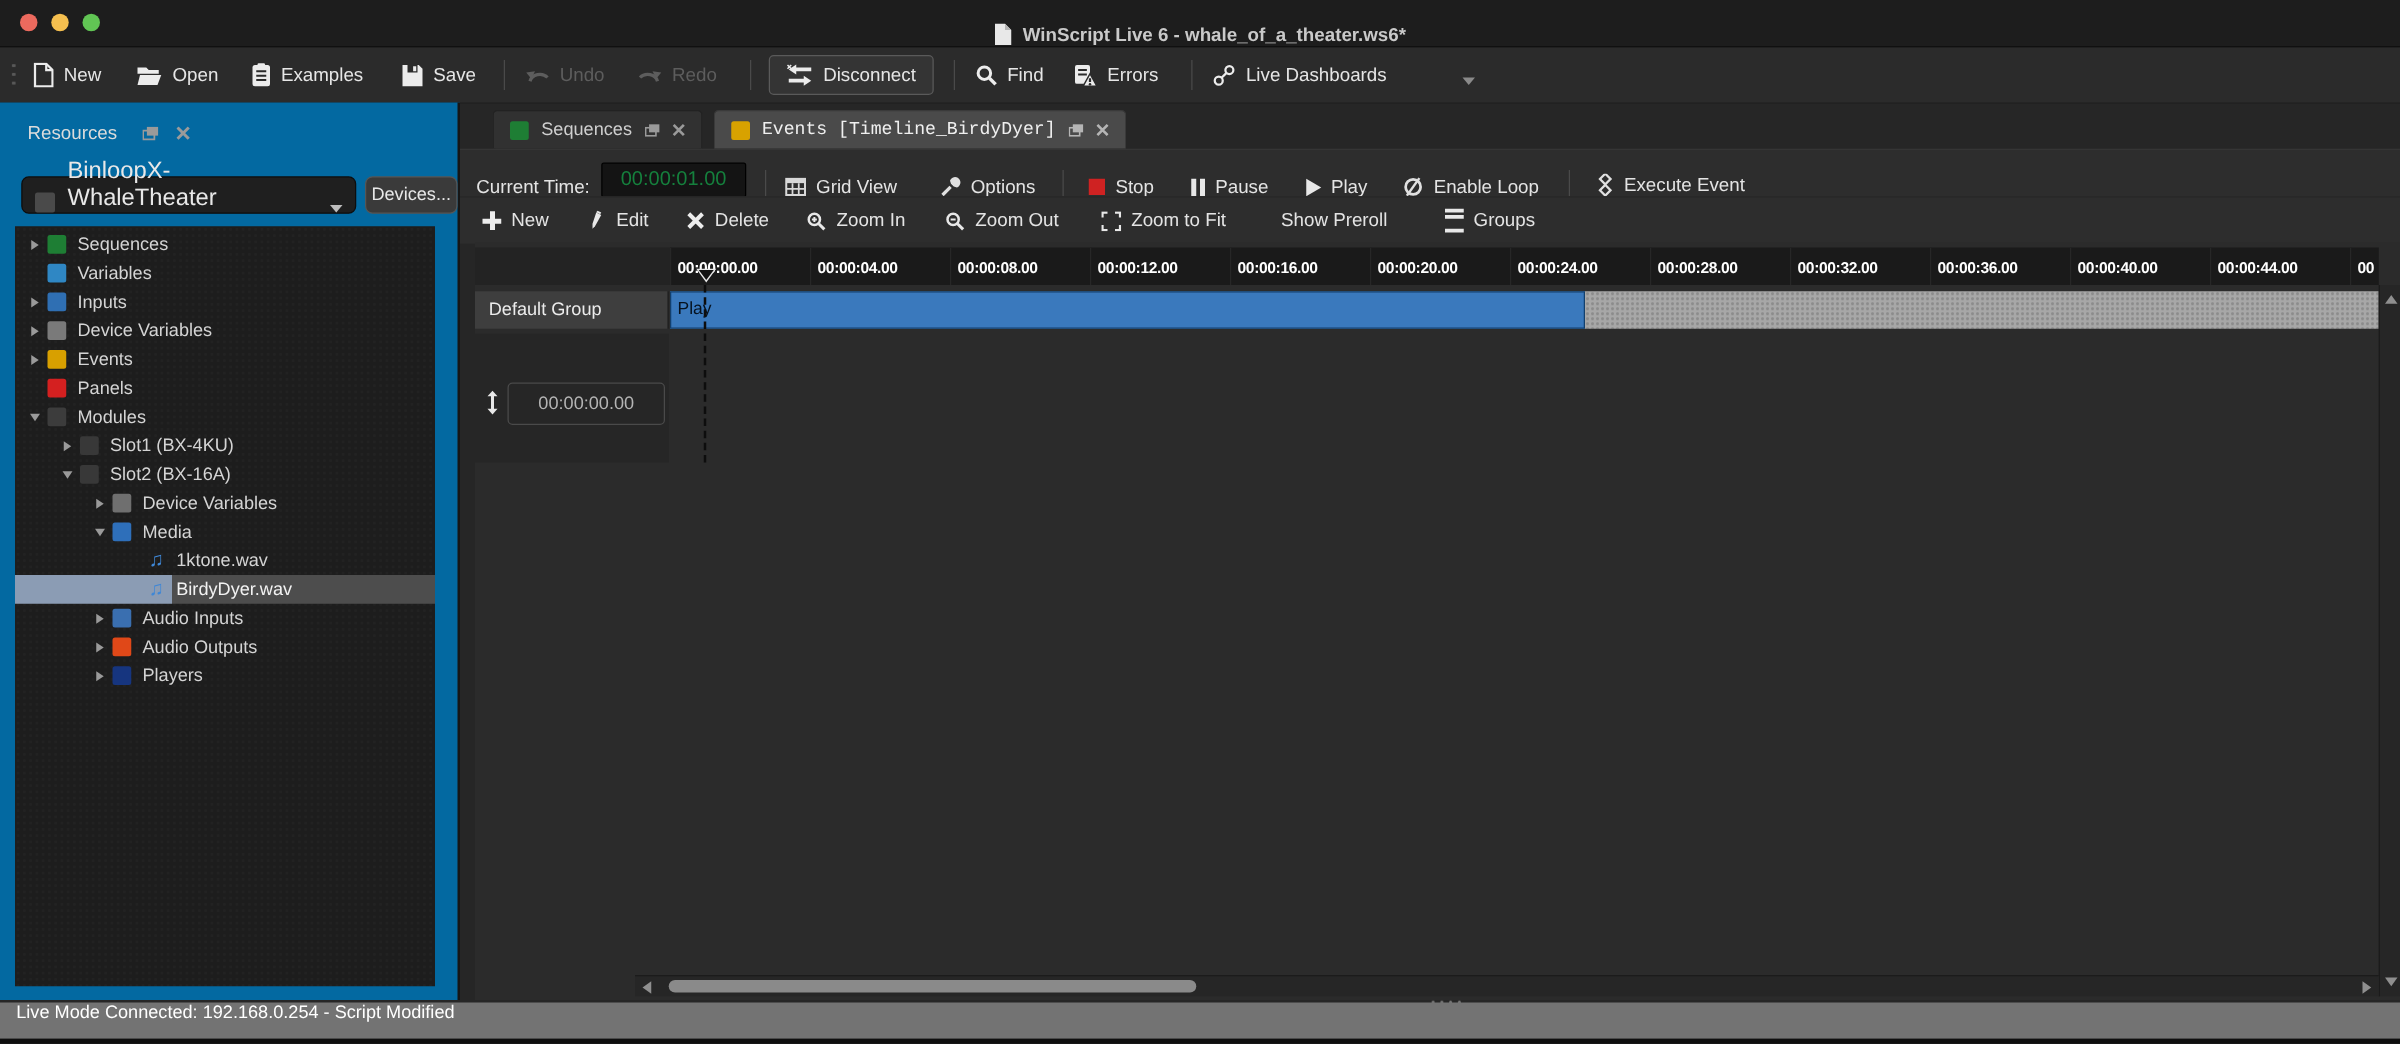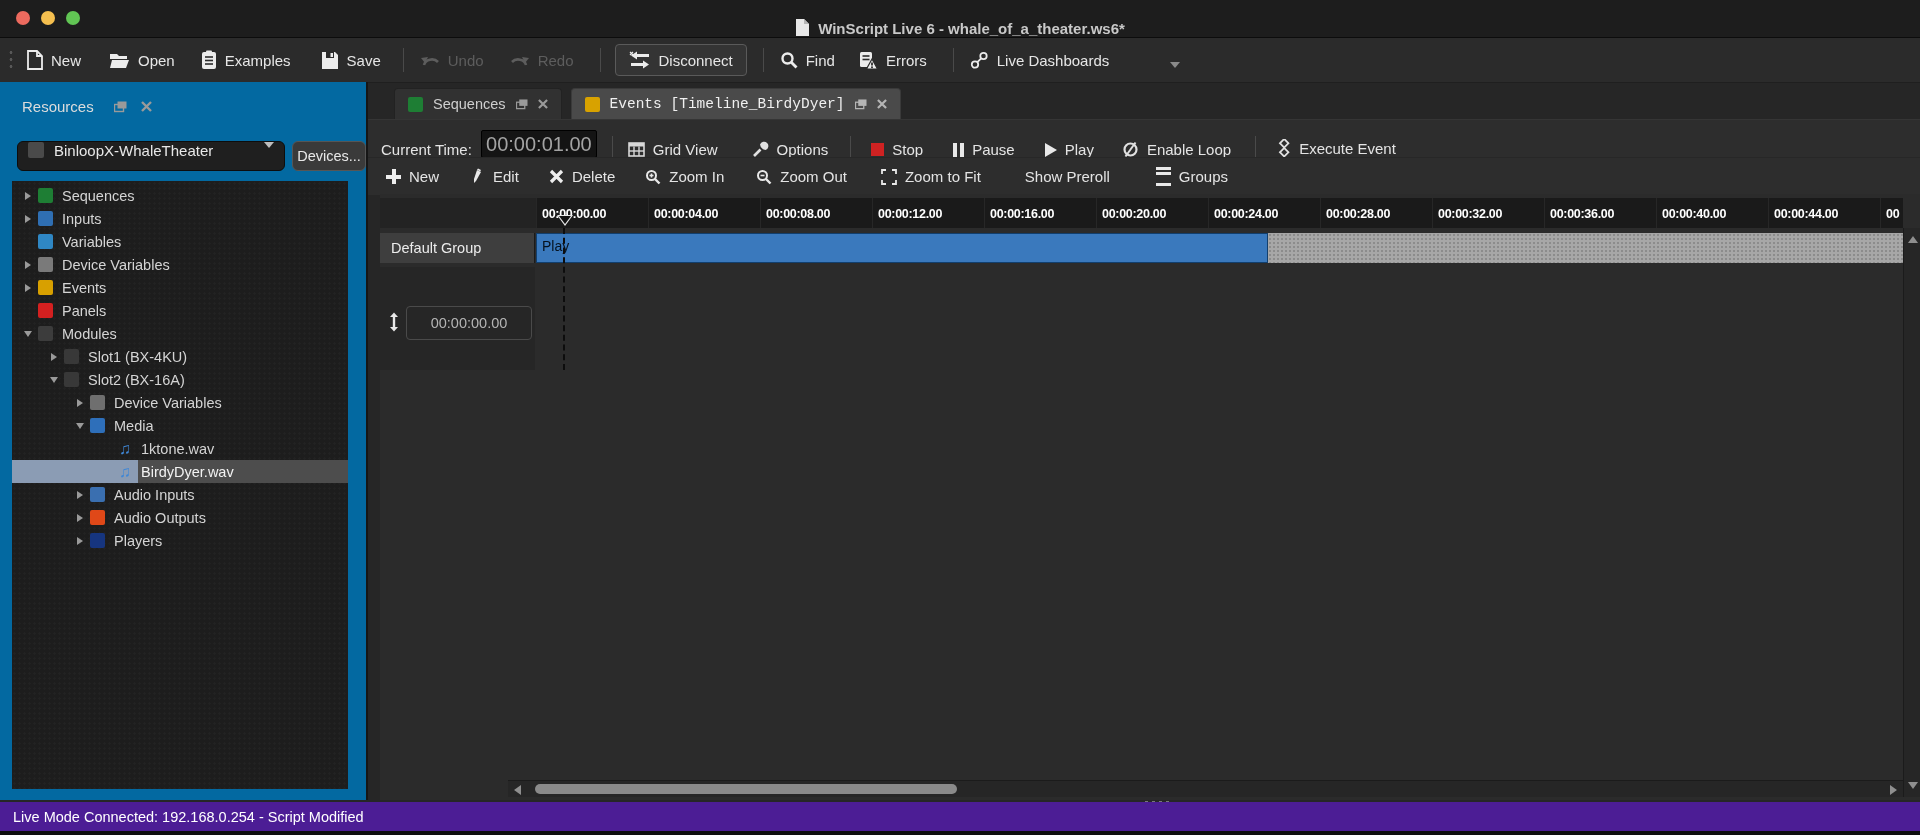--- a/index.html
+++ b/index.html
@@ -20,42 +20,42 @@
   .grip{width:6px;height:22px;margin-left:8px;background-image:radial-gradient(circle,#585858 1.3px,transparent 1.6px);background-size:6px 7px;}
   .mt-item{display:flex;align-items:center;gap:8px;font-size:15px;color:#e6e6e6;cursor:default;white-space:nowrap;}
   .mt-item.disabled{color:#5d5d5d;}
   .mt-sep{width:1px;height:24px;background:#4a4a4a;}
   .mt-btn{border:1px solid #5a5a5a;background:#343434;border-radius:4px;padding:6px 13px;}
   .tb-chevron{position:absolute;left:1170px;top:62px;width:0;height:0;border-left:5px solid transparent;border-right:5px solid transparent;border-top:6px solid #8a8a8a;}
   
   .left-panel{position:absolute;left:0;top:82px;width:366px;height:718px;background:#0369a1;border-right:2px solid #161616;}
   .res-header{position:absolute;left:22px;top:16px;display:flex;align-items:center;gap:20px;font-size:15px;color:#dcdcdc;}
   .device-row{position:absolute;left:17px;top:59px;display:flex;gap:7px;}
-  .device-dd{width:268px;height:30px;background:#1f1f1f;border:1px solid #0d0d0d;border-radius:6px;display:flex;align-items:flex-start;gap:10px;padding:0 10px;box-sizing:border-box;font-size:15px;color:#e8e8e8;}
+  .device-dd{width:268px;height:30px;background:#1f1f1f;border:1px solid #0d0d0d;border-radius:6px;display:flex;align-items:flex-end;gap:10px;padding:0 10px;box-sizing:border-box;font-size:19px;color:#e8e8e8;}
   .device-dd .sq{width:16px;height:16px;background:#4a4a4a;border-radius:2px;flex:none;}
   .caret{width:0;height:0;border-left:5px solid transparent;border-right:5px solid transparent;border-top:6px solid #bdbdbd;margin-left:auto;}
   .devices-btn{width:74px;height:30px;background:#3a3a3a;border:1px solid #565656;border-radius:6px;font-size:14.5px;color:#e8e8e8;display:flex;align-items:center;justify-content:center;box-sizing:border-box;}
   .tree{position:absolute;left:12px;top:99px;width:336px;height:608px;background:#1d1d1d;background-image:radial-gradient(circle,rgba(255,255,255,0.025) 1px,transparent 1.2px);background-size:5px 5px;padding-top:3px;box-sizing:border-box;overflow:hidden;}
   .trow{height:23px;display:flex;align-items:center;font-size:14.5px;color:#d4d4d4;white-space:nowrap;}
   .trow .arr{width:16px;flex:none;display:flex;align-items:center;justify-content:center;}
   .arr.r::after{content:"";border-left:6px solid #9a9a9a;border-top:4.5px solid transparent;border-bottom:4.5px solid transparent;}
   .arr.d::after{content:"";border-top:6px solid #9a9a9a;border-left:4.5px solid transparent;border-right:4.5px solid transparent;}
   .trow .sq{width:15px;height:15px;border-radius:2px;margin:0 9px 0 2px;flex:none;}
   .trow .note{color:#3f87d6;font-size:16px;width:18px;margin:0 7px 0 0;text-align:center;flex:none;}
   .d1{padding-left:8px;} .d2{padding-left:34px;} .d3{padding-left:60px;} .d4{padding-left:104px;}
   .trow.selected{background:linear-gradient(to right,#8b9cb4 0,#8b9cb4 126px,#4d4d4d 126px,#4d4d4d 100%);color:#f2f2f2;}
   
   .tabstrip{position:absolute;left:368px;top:88px;height:31px;display:flex;gap:9px;padding-left:26px;}
   .tab{display:flex;align-items:center;gap:10px;padding:0 13px;background:#313131;border:1px solid #222;border-bottom:none;border-radius:4px 4px 0 0;font-size:14.5px;color:#cfcfcf;}
   .tab.active{background:#4a4a4a;color:#f0f0f0;border-color:#3a3a3a;font-family:Liberation Mono, monospace;}
   .tab .sq{width:15px;height:15px;border-radius:2px;}
   
   .pb-bar{position:absolute;left:368px;top:119px;width:1552px;height:38px;background:#2d2d2d;display:flex;align-items:flex-end;font-size:15px;color:#e4e4e4;border-top:1px solid #353535;}
   .pb-item{display:flex;align-items:center;gap:8px;white-space:nowrap;}
-  .time-input{width:110px;height:24px;background:#141414;border:1px solid #000;color:#a3a3a3;font-size:20px;text-align:center;border-radius:2px;}
+  .time-input{width:110px;height:24px;background:#141414;border:1px solid #000;color:#15803d;font-size:16px;text-align:center;border-radius:2px;}
   .sep{width:1px;height:22px;background:#4a4a4a;}
   
   .ed-bar{position:absolute;left:368px;top:157px;width:1552px;height:37px;background:#2d2d2d;display:flex;align-items:center;font-size:15px;color:#e4e4e4;border-top:1px solid #272727;}
   
   .tl-region{position:absolute;left:380px;top:194px;width:1542px;height:606px;background:#2b2b2b;}
   .ruler-stub{position:absolute;left:0;top:4px;width:156px;height:30px;background:#232323;}
   .ruler{position:absolute;left:156px;top:4px;width:1367px;height:30px;background:#1a1a1a;overflow:hidden;}
   .ruler-label{position:absolute;top:0;height:30px;width:112px;box-sizing:border-box;padding:9px 0 0 5px;border-left:1px solid #272727;font-size:12.5px;font-weight:bold;color:#fff;letter-spacing:-0.3px;}
   .playhead-tri{position:absolute;left:177px;top:21px;width:0;height:0;border-left:8px solid transparent;border-right:8px solid transparent;border-top:11px solid #e8e8e8;z-index:7;}
   .playhead-tri::after{content:"";position:absolute;left:-6px;top:-10px;border-left:6px solid transparent;border-right:6px solid transparent;border-top:8px solid #111;}
@@ -71,21 +71,21 @@
   
   .vscroll{position:absolute;left:1523px;top:34px;width:19px;height:569px;background:#262626;border-left:1px solid #1b1b1b;box-sizing:border-box;}
   .vs-up{position:absolute;left:4px;top:8px;width:0;height:0;border-left:5.5px solid transparent;border-right:5.5px solid transparent;border-bottom:7px solid #8f8f8f;}
   .vs-down{position:absolute;left:4px;bottom:8px;width:0;height:0;border-left:5.5px solid transparent;border-right:5.5px solid transparent;border-top:7px solid #8f8f8f;}
   .hscroll{position:absolute;left:128px;top:586px;width:1395px;height:17px;background:#262626;border-top:1px solid #1b1b1b;box-sizing:border-box;}
   .hs-left{position:absolute;left:6px;top:4px;width:0;height:0;border-top:5.5px solid transparent;border-bottom:5.5px solid transparent;border-right:7px solid #8f8f8f;}
   .hs-right{position:absolute;right:6px;top:4px;width:0;height:0;border-top:5.5px solid transparent;border-bottom:5.5px solid transparent;border-left:7px solid #8f8f8f;}
   .hs-thumb{position:absolute;left:27px;top:3px;width:422px;height:10px;background:#8a8a8a;border-radius:5px;}
   .dots-handle{position:absolute;left:763px;top:605px;width:28px;height:6px;background-image:radial-gradient(circle,#777 1.2px,transparent 1.5px);background-size:7px 6px;}
   
-  .status-bar{position:absolute;left:0;top:802px;width:1920px;height:29px;background:#4c1d95;display:flex;align-items:center;padding-left:13px;box-sizing:border-box;font-size:14.5px;color:#fff;}
+  .status-bar{position:absolute;left:0;top:802px;width:1920px;height:29px;background:#737373;display:flex;padding-left:13px;box-sizing:border-box;font-size:14.5px;color:#fff;}
   .bottom-strip{position:absolute;left:0;top:831px;width:1920px;height:4px;background:#0e0e0e;}
   
   .ic{flex:none;display:inline-flex;align-items:center;justify-content:center;}
   .stop-sq{width:13px;height:13px;background:#cf2222;}
   .pause-ic{display:inline-flex;gap:3px;}
   .pause-ic i{width:4px;height:14px;background:#e8e8e8;}
   .play-tri{width:0;height:0;border-left:12px solid #e8e8e8;border-top:7px solid transparent;border-bottom:7px solid transparent;}
   .plus-ic{position:relative;width:15px;height:15px;}
   .plus-ic::before,.plus-ic::after{content:"";position:absolute;background:#ededed;}
   .plus-ic::before{left:6px;top:0;width:3.5px;height:15px;}
@@ -263,28 +263,28 @@
     </div>
   </div>
 
   <div class="tree">
     <div class="trow d1">
         <span class="arr r"></span>
         <span class="sq" style="background:#1e7e34"></span>
         <span>Sequences</span>
       </div>
     <div class="trow d1">
-        <span class="arr r"></span>
-        <span class="sq" style="background:#2f6fb3"></span>
-        <span>Inputs</span>
-      </div>
-    <div class="trow d1">
         <span class="arr"></span>
         <span class="sq" style="background:#2f87c4"></span>
         <span>Variables</span>
+      </div>
+    <div class="trow d1">
+        <span class="arr r"></span>
+        <span class="sq" style="background:#2f6fb3"></span>
+        <span>Inputs</span>
       </div>
     <div class="trow d1">
         <span class="arr r"></span>
         <span class="sq" style="background:#7a7a7a"></span>
         <span>Device Variables</span>
       </div>
     <div class="trow d1">
         <span class="arr r"></span>
         <span class="sq" style="background:#d8a000"></span>
         <span>Events</span>

